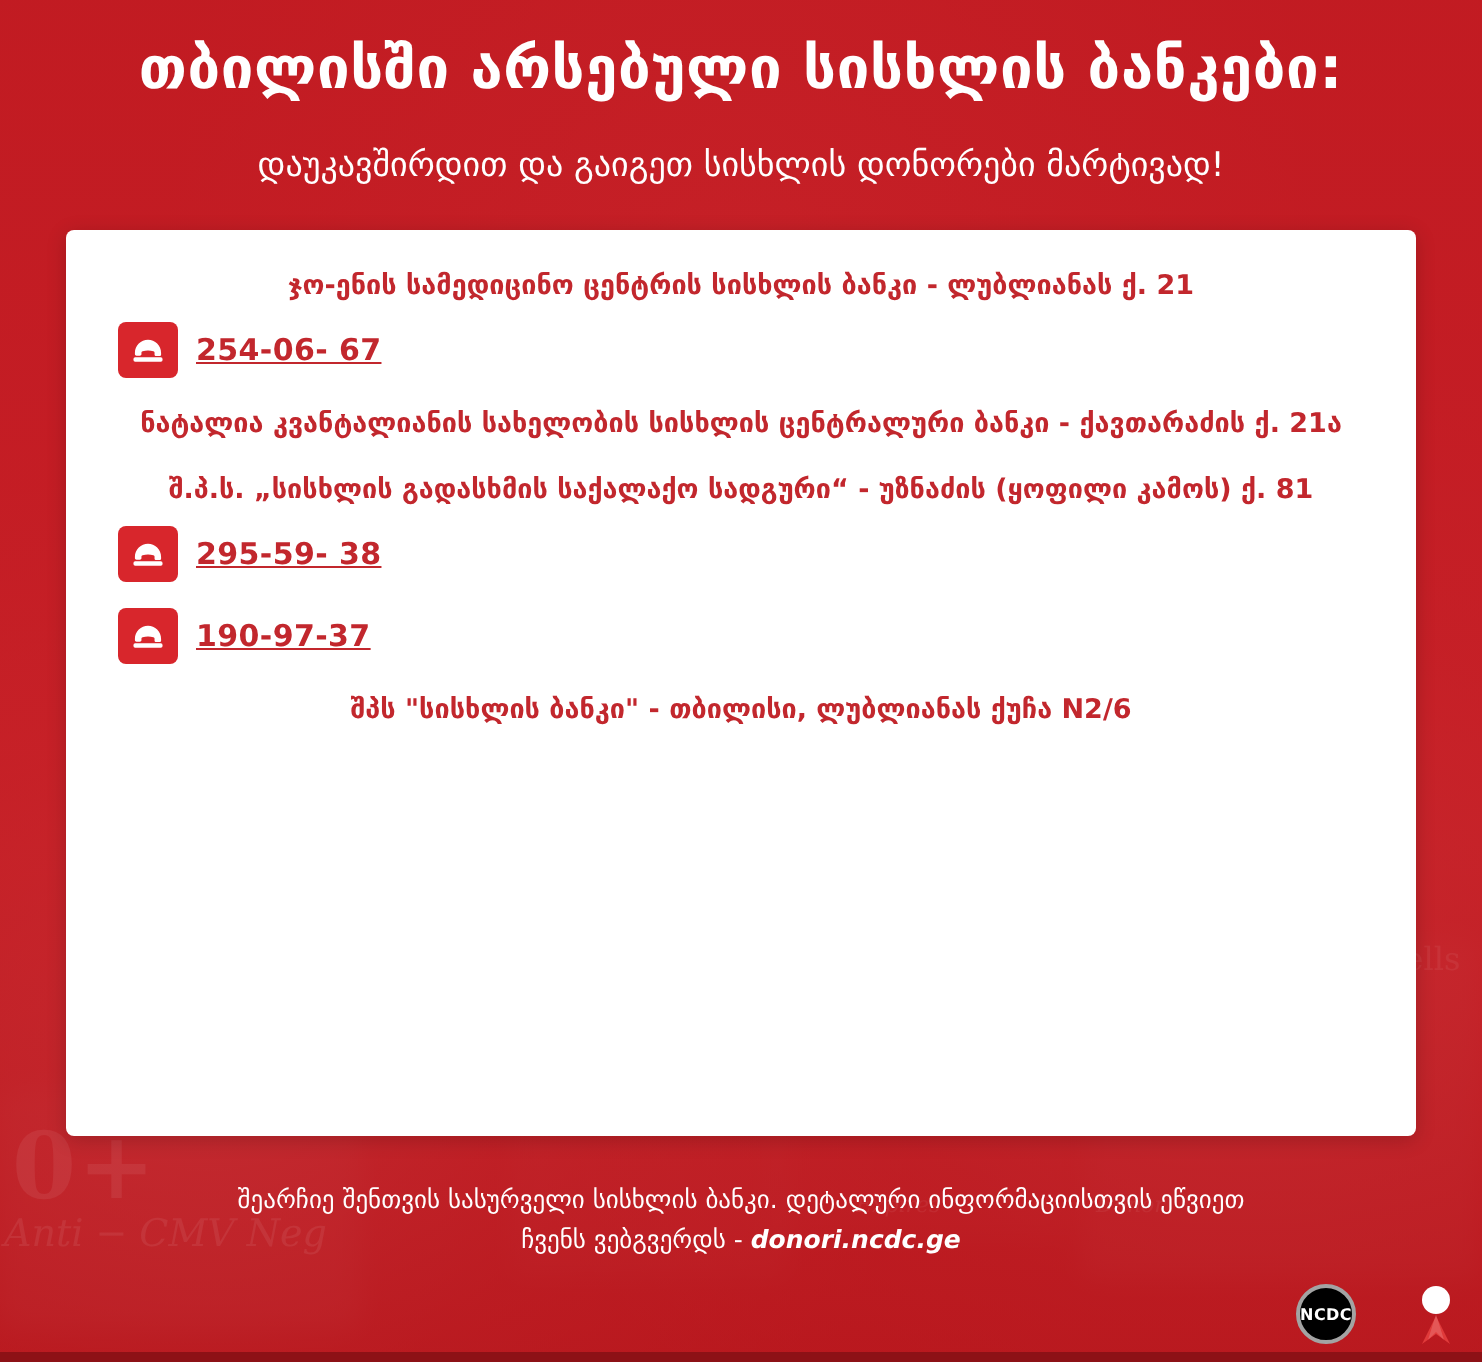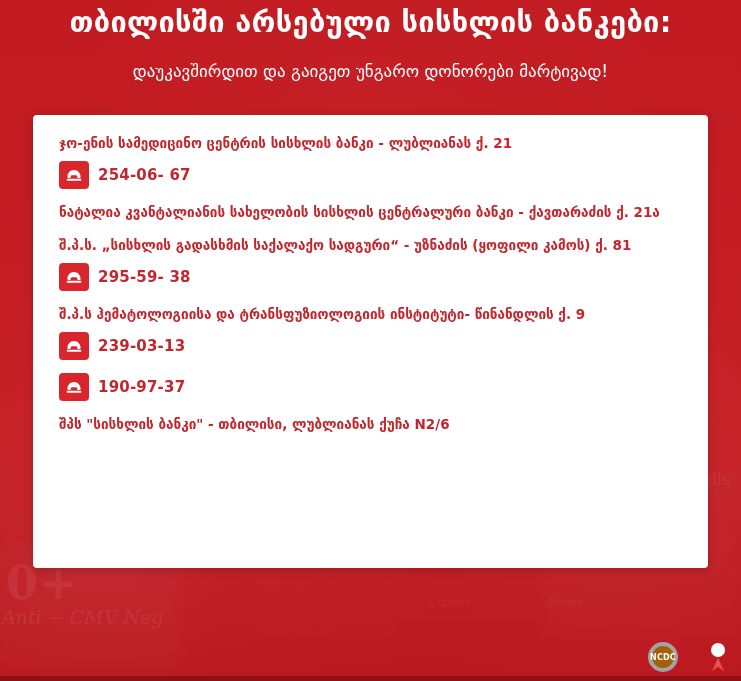--- a/index.html
+++ b/index.html
@@ -70,21 +70,21 @@
   .header {
     text-align: center;
     padding-top: 2px;
   }
   .title {
     color: #ffffff;
     font-size: 29px;
     font-weight: bold;
     letter-spacing: 0.3px;
     line-height: 40px;
-    margin: 0;
+    margin: 12px;
     padding: 0 10px;
   }
   .subtitle {
     color: #ffffff;
     font-size: 17px;
     line-height: 26px;
     margin: 16px 0 0 0;
     padding: 0 20px;
   }
 
@@ -93,20 +93,21 @@
     position: absolute;
     left: 33px;
     top: 115px;
     width: 675px;
     height: 453px;
     background: #ffffff;
     border-radius: 4px;
     box-shadow: 0 2px 10px rgba(0,0,0,0.18);
     padding: 18px 0 0 0;
     overflow: hidden;
+    text-align: center;
   }
 
   .entry {
     padding: 0 26px;
     margin-bottom: 13px;
   }
   .entry-name {
     color: #c2272d;
     font-size: 13.5px;
     font-weight: bold;
@@ -127,20 +128,21 @@
     align-items: center;
     justify-content: center;
     flex: 0 0 auto;
   }
   .phone-icon svg { display: block; }
   .entry-phone {
     color: #c2272d;
     font-size: 15px;
     font-weight: bold;
     letter-spacing: 0.2px;
+    text-decoration: underline;
   }
 
   
   .footer {
     position: absolute;
     left: 0;
     top: 590px;
     width: 741px;
     text-align: center;
     color: #ffffff;
@@ -160,22 +162,22 @@
     top: 641px;
     width: 44px;
     height: 32px;
     display: flex;
     align-items: center;
     justify-content: center;
   }
   .ncdc-circle {
     width: 30px; height: 30px;
     border-radius: 50%;
-    border: 4px solid #a3a3a3;
-    background: #a16207;
+    border: 2px solid #a3a3a3;
+    background: #000000;
     color: #ffffff;
     font-size: 8px;
     font-weight: bold;
     display: flex;
     align-items: center;
     justify-content: center;
     letter-spacing: .2px;
   }
   .logo-donor {
     position: absolute;
@@ -210,21 +212,21 @@
   <span class="ghost-text ghost-anti">Anti − CMV Neg</span>
   <span class="ghost-text ghost-cells">Cells</span>
   <span class="ghost-text ghost-small-1">Expires</span>
   <span class="ghost-text ghost-small-2">Donor</span>
   <div class="overlay"></div>
 
   <div class="content" style="position:absolute; inset:0;">
 
     <div class="header">
       <h1 class="title">თბილისში არსებული სისხლის ბანკები:</h1>
-      <p class="subtitle">დაუკავშირდით და გაიგეთ უნგარო დონორები მარტივად!</p>
+      <p class="subtitle">დაუკავშირდით და გაიგეთ სისხლის დონორები მარტივად!</p>
     </div>
 
     <div class="card">
 
       <div class="entry">
         <div class="entry-name">ჯო-ენის სამედიცინო ცენტრის სისხლის ბანკი - ლუბლიანას ქ. 21</div>
         <div class="entry-phone-row">
           <span class="phone-icon">
             <svg width="18" height="16" viewBox="0 0 24 22" aria-hidden="true">
               <path d="M3 13c0-5 4.2-9 9-9s9 4 9 9v1.2c0 .6-.5 1-1.1 1h-2.3c-.6 0-1.1-.4-1.1-1v-1.4c0-.5-.3-.9-.8-1-1.2-.3-2.4-.5-3.7-.5s-2.5.2-3.7.5c-.5.1-.8.5-.8 1V14c0 .6-.5 1-1.1 1H4.1c-.6 0-1.1-.4-1.1-1V13z" fill="#ffffff"></path>
@@ -245,52 +247,44 @@
           <span class="phone-icon">
             <svg width="18" height="16" viewBox="0 0 24 22" aria-hidden="true">
               <path d="M3 13c0-5 4.2-9 9-9s9 4 9 9v1.2c0 .6-.5 1-1.1 1h-2.3c-.6 0-1.1-.4-1.1-1v-1.4c0-.5-.3-.9-.8-1-1.2-.3-2.4-.5-3.7-.5s-2.5.2-3.7.5c-.5.1-.8.5-.8 1V14c0 .6-.5 1-1.1 1H4.1c-.6 0-1.1-.4-1.1-1V13z" fill="#ffffff"></path>
               <rect x="2" y="16" width="20" height="3" rx="1.2" fill="#ffffff"></rect>
             </svg>
           </span>
           <span class="entry-phone">295-59- 38</span>
         </div>
       </div>
 
-      <div class="entry">
-        <div class="entry-name">შ.პ.ს ჰემატოლოგიისა და ტრანსფუზიოლოგიის ინსტიტუტი- წინანდლის ქ. 9</div>
-        <div class="entry-phone-row">
-          <span class="phone-icon">
-            <svg width="18" height="16" viewBox="0 0 24 22" aria-hidden="true">
-              <path d="M3 13c0-5 4.2-9 9-9s9 4 9 9v1.2c0 .6-.5 1-1.1 1h-2.3c-.6 0-1.1-.4-1.1-1v-1.4c0-.5-.3-.9-.8-1-1.2-.3-2.4-.5-3.7-.5s-2.5.2-3.7.5c-.5.1-.8.5-.8 1V14c0 .6-.5 1-1.1 1H4.1c-.6 0-1.1-.4-1.1-1V13z" fill="#ffffff"></path>
-              <rect x="2" y="16" width="20" height="3" rx="1.2" fill="#ffffff"></rect>
-            </svg>
-          </span>
-          <span class="entry-phone">239-03-13</span>
-        </div>
-      </div>
 
       <div class="entry">
         <div class="entry-phone-row">
           <span class="phone-icon">
             <svg width="18" height="16" viewBox="0 0 24 22" aria-hidden="true">
               <path d="M3 13c0-5 4.2-9 9-9s9 4 9 9v1.2c0 .6-.5 1-1.1 1h-2.3c-.6 0-1.1-.4-1.1-1v-1.4c0-.5-.3-.9-.8-1-1.2-.3-2.4-.5-3.7-.5s-2.5.2-3.7.5c-.5.1-.8.5-.8 1V14c0 .6-.5 1-1.1 1H4.1c-.6 0-1.1-.4-1.1-1V13z" fill="#ffffff"></path>
               <rect x="2" y="16" width="20" height="3" rx="1.2" fill="#ffffff"></rect>
             </svg>
           </span>
           <span class="entry-phone">190-97-37</span>
         </div>
       </div>
 
       <div class="entry">
         <div class="entry-name">შპს "სისხლის ბანკი" - თბილისი, ლუბლიანას ქუჩა N2/6</div>
       </div>
 
     </div>
 
     <div class="footer">
+      <div>შეარჩიე შენთვის სასურველი სისხლის ბანკი. დეტალური ინფორმაციისთვის ეწვიეთ</div>
+      <div>
+        <span>ჩვენს ვებგვერდს - </span><span class="site">donori.ncdc.ge</span>
+      </div>
     </div>
 
     <div class="logo-ncdc">
       <div class="ncdc-circle">NCDC</div>
     </div>
 
     <div class="logo-donor">
       <svg width="36" height="38" viewBox="0 0 36 38" aria-hidden="true">
         <circle cx="18" cy="12" r="7" fill="#ffffff"></circle>
         <path d="M18 20 L25 34 L18 29 L11 34 Z" fill="#e03a3a"></path>

